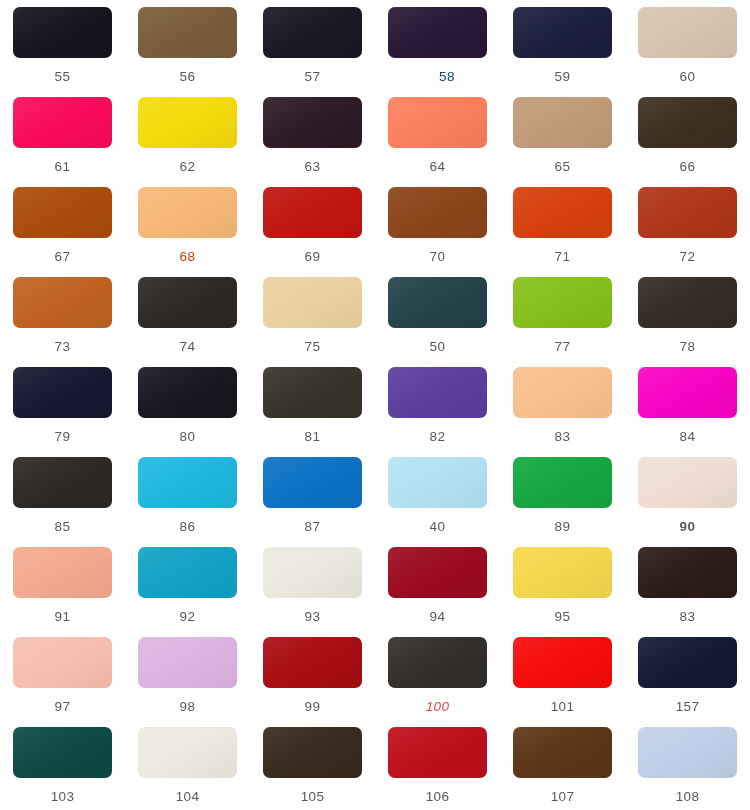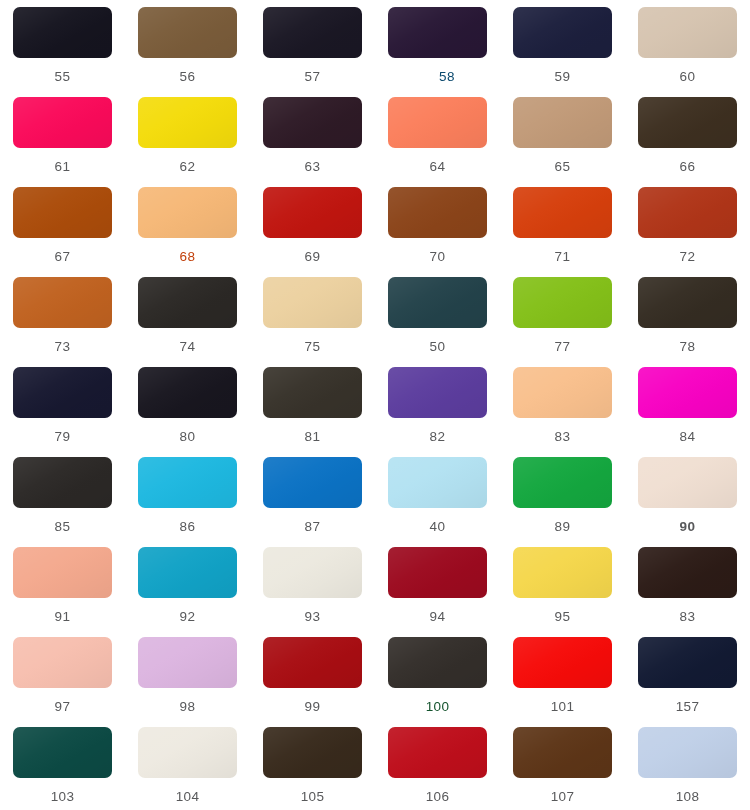--- a/index.html
+++ b/index.html
@@ -237,21 +237,21 @@
     <div class="swatch-cell">
       <div class="swatch-chip" style="background-color: rgb(220, 181, 224);"></div>
       <div class="swatch-label" style="color: rgb(88, 89, 91);">98</div>
     </div>
     <div class="swatch-cell">
       <div class="swatch-chip" style="background-color: rgb(168, 13, 18);"></div>
       <div class="swatch-label" style="color: rgb(88, 89, 91);">99</div>
     </div>
     <div class="swatch-cell">
       <div class="swatch-chip" style="background-color: rgb(51, 46, 42);"></div>
-      <div class="swatch-label" style="color: #14532d;">100</div>
+      <div class="swatch-label" style="color: #ef4444; font-style: italic;">100</div>
     </div>
     <div class="swatch-cell">
       <div class="swatch-chip" style="background-color: rgb(246, 11, 9);"></div>
       <div class="swatch-label" style="color: rgb(88, 89, 91);">101</div>
     </div>
     <div class="swatch-cell">
       <div class="swatch-chip" style="background-color: rgb(18, 26, 51);"></div>
       <div class="swatch-label" style="color: rgb(88, 89, 91);">157</div>
     </div>
     <div class="swatch-cell">

